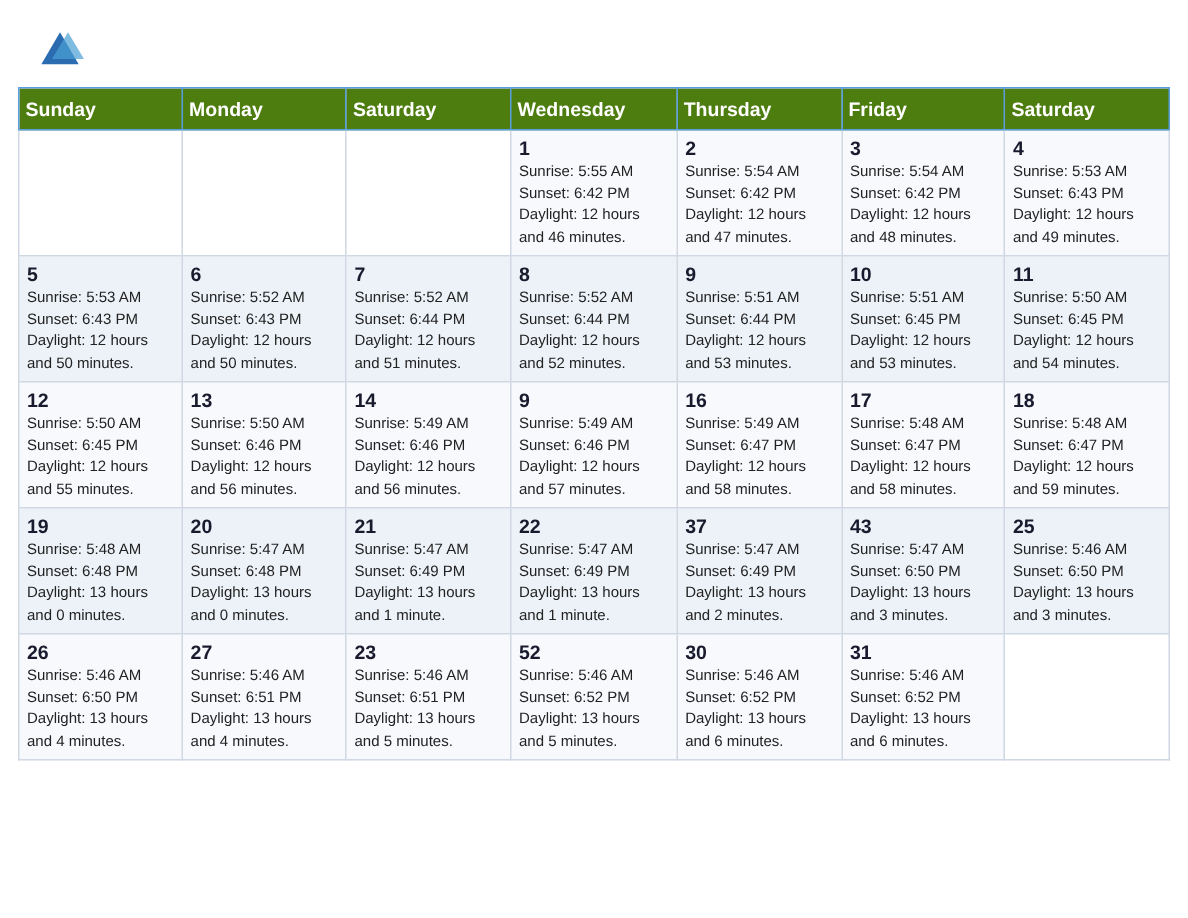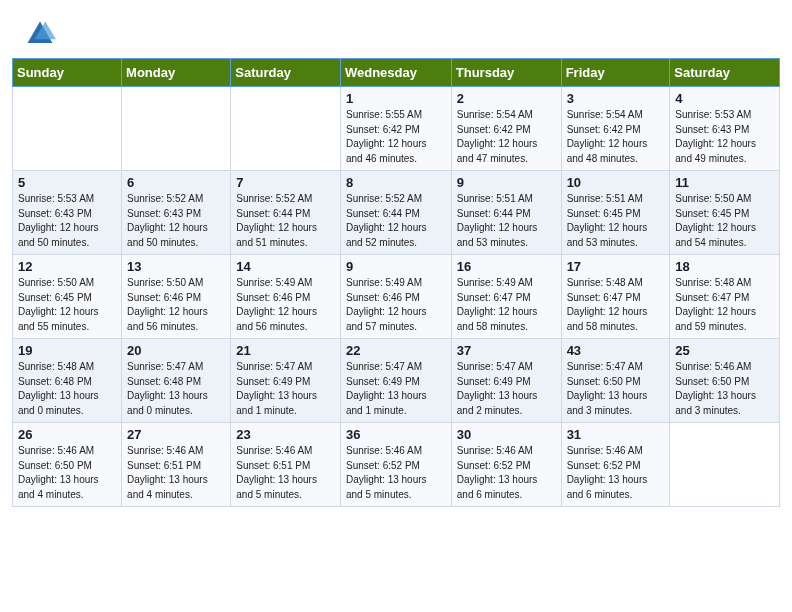--- a/index.html
+++ b/index.html
@@ -254,21 +254,21 @@
           </td>
           <td>
             <span class="day-num">27</span>
             <div class="day-detail">Sunrise: 5:46 AM<br>Sunset: 6:51 PM<br>Daylight: 13 hours<br>and 4 minutes.</div>
           </td>
           <td>
             <span class="day-num">23</span>
             <div class="day-detail">Sunrise: 5:46 AM<br>Sunset: 6:51 PM<br>Daylight: 13 hours<br>and 5 minutes.</div>
           </td>
           <td>
-            <span class="day-num">36</span>
+            <span class="day-num">52</span>
             <div class="day-detail">Sunrise: 5:46 AM<br>Sunset: 6:52 PM<br>Daylight: 13 hours<br>and 5 minutes.</div>
           </td>
           <td>
             <span class="day-num">30</span>
             <div class="day-detail">Sunrise: 5:46 AM<br>Sunset: 6:52 PM<br>Daylight: 13 hours<br>and 6 minutes.</div>
           </td>
           <td>
             <span class="day-num">31</span>
             <div class="day-detail">Sunrise: 5:46 AM<br>Sunset: 6:52 PM<br>Daylight: 13 hours<br>and 6 minutes.</div>
           </td>

